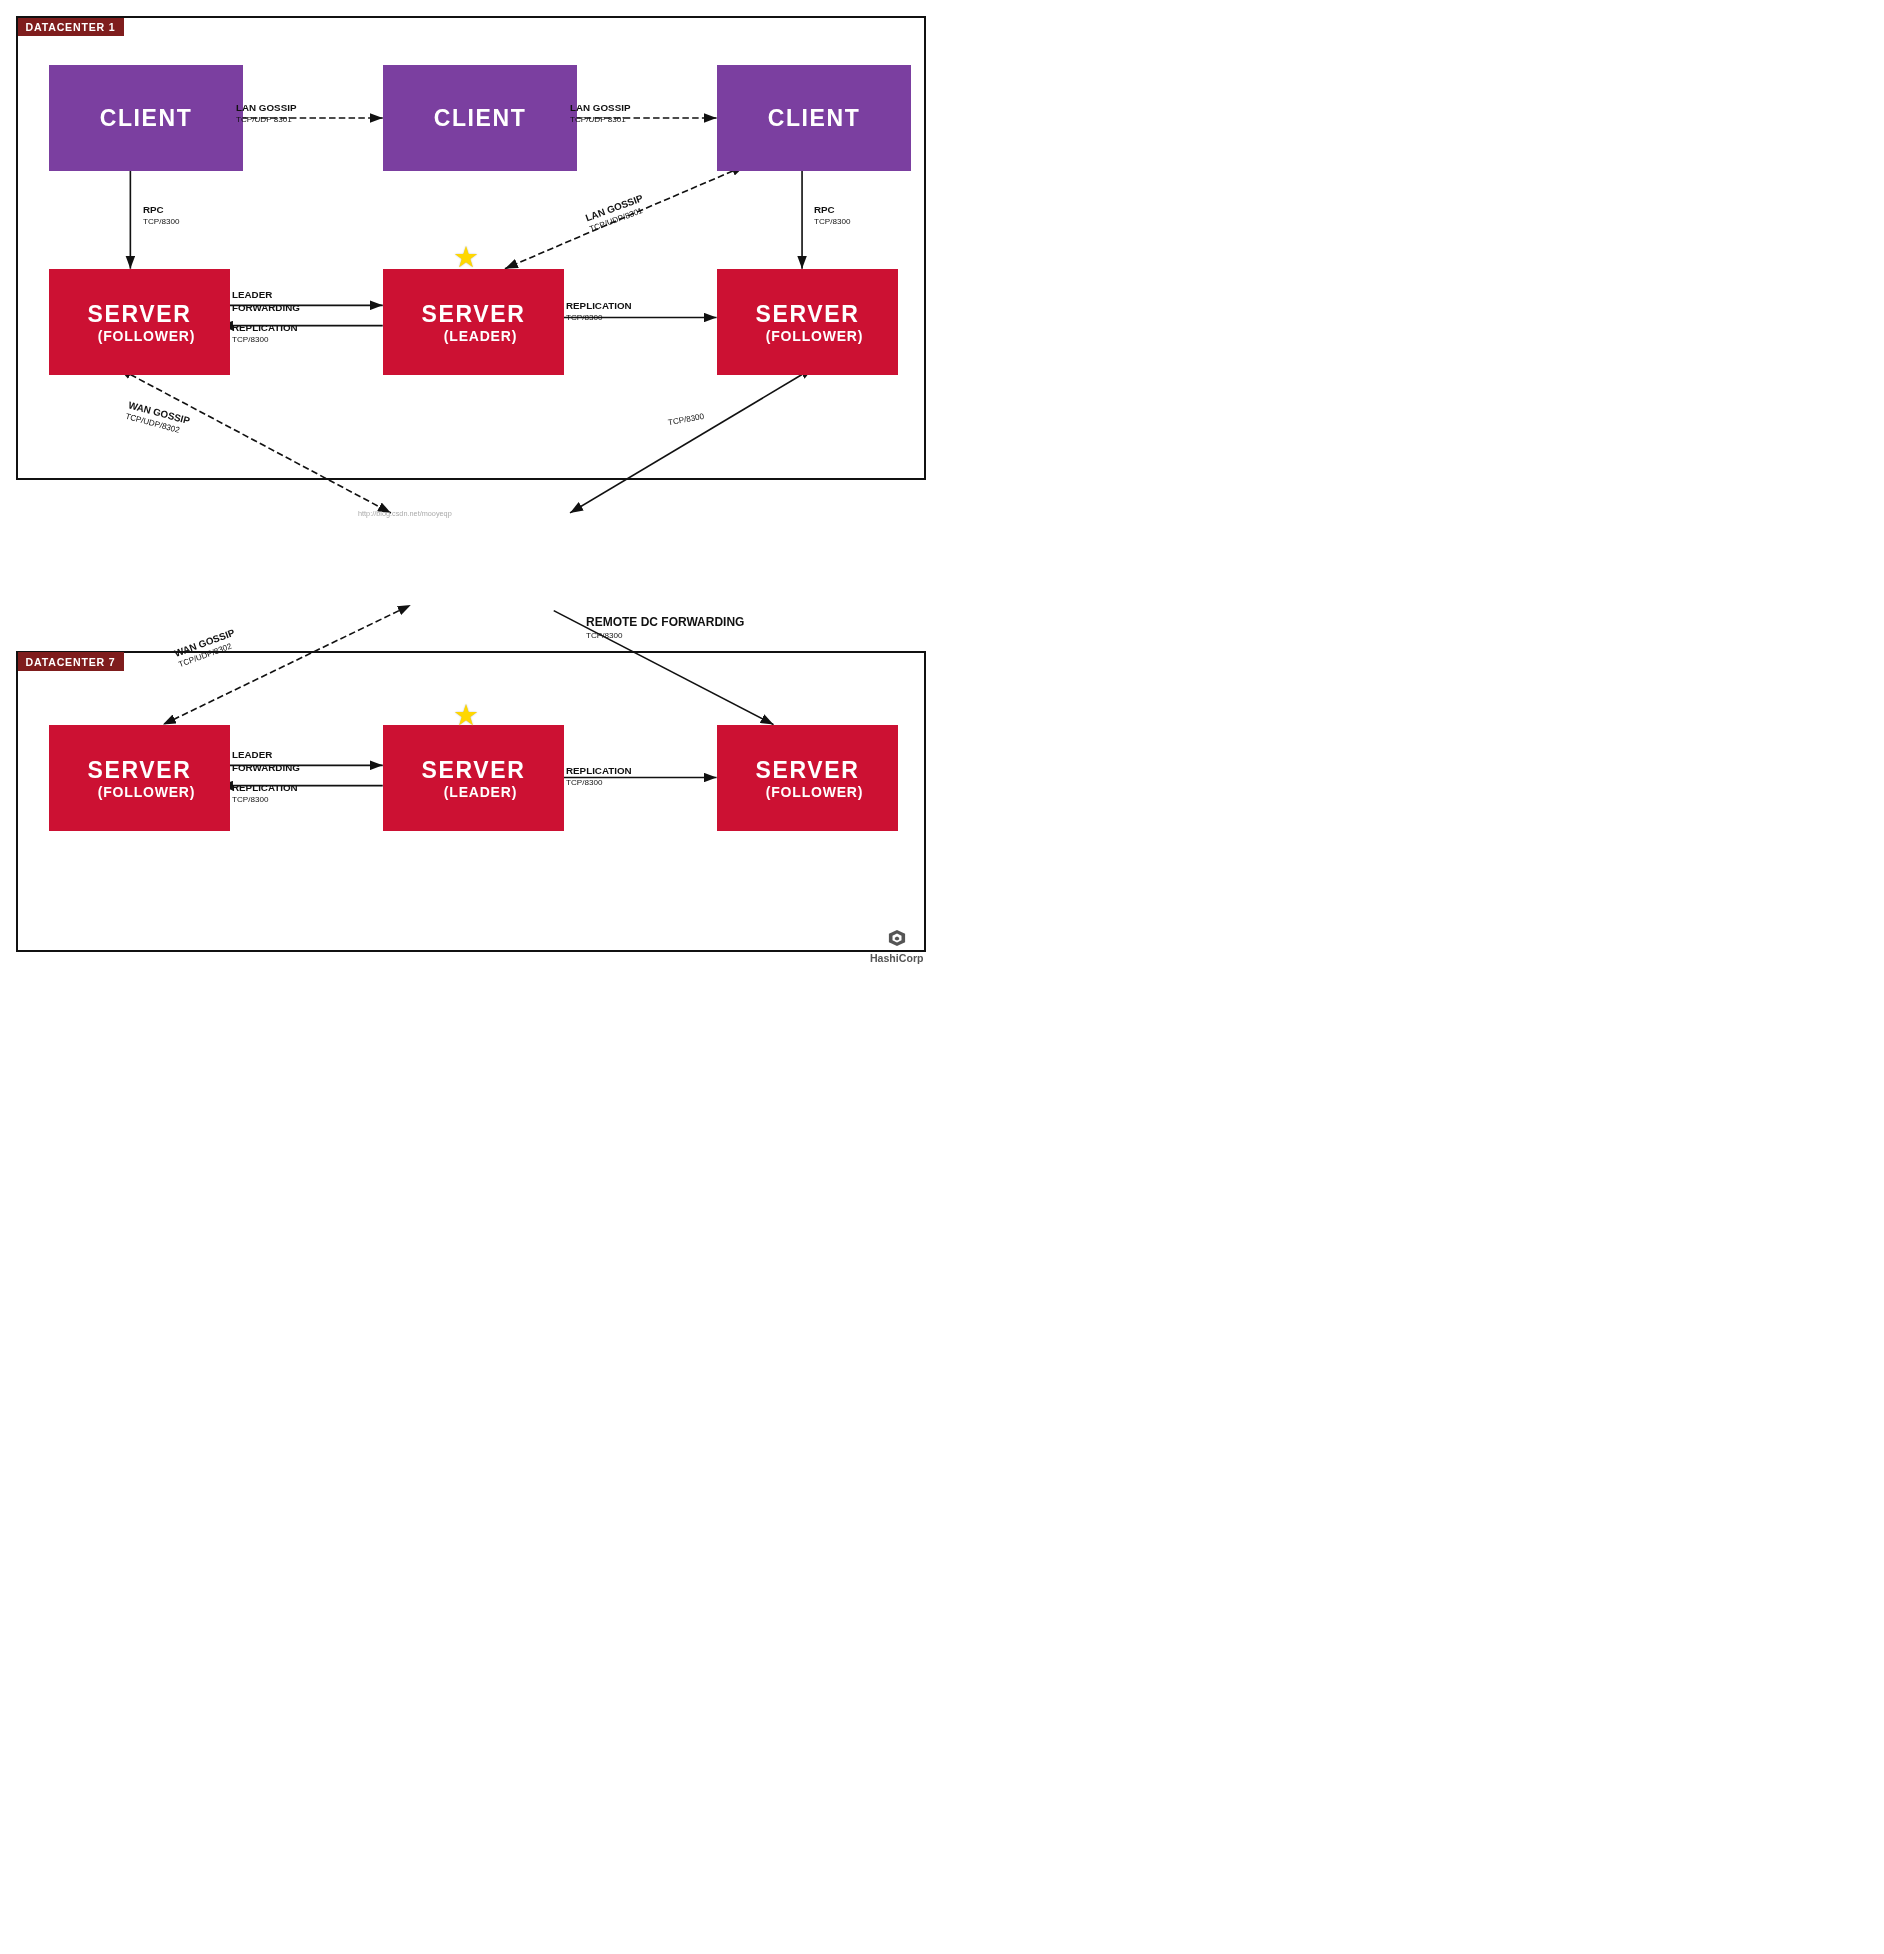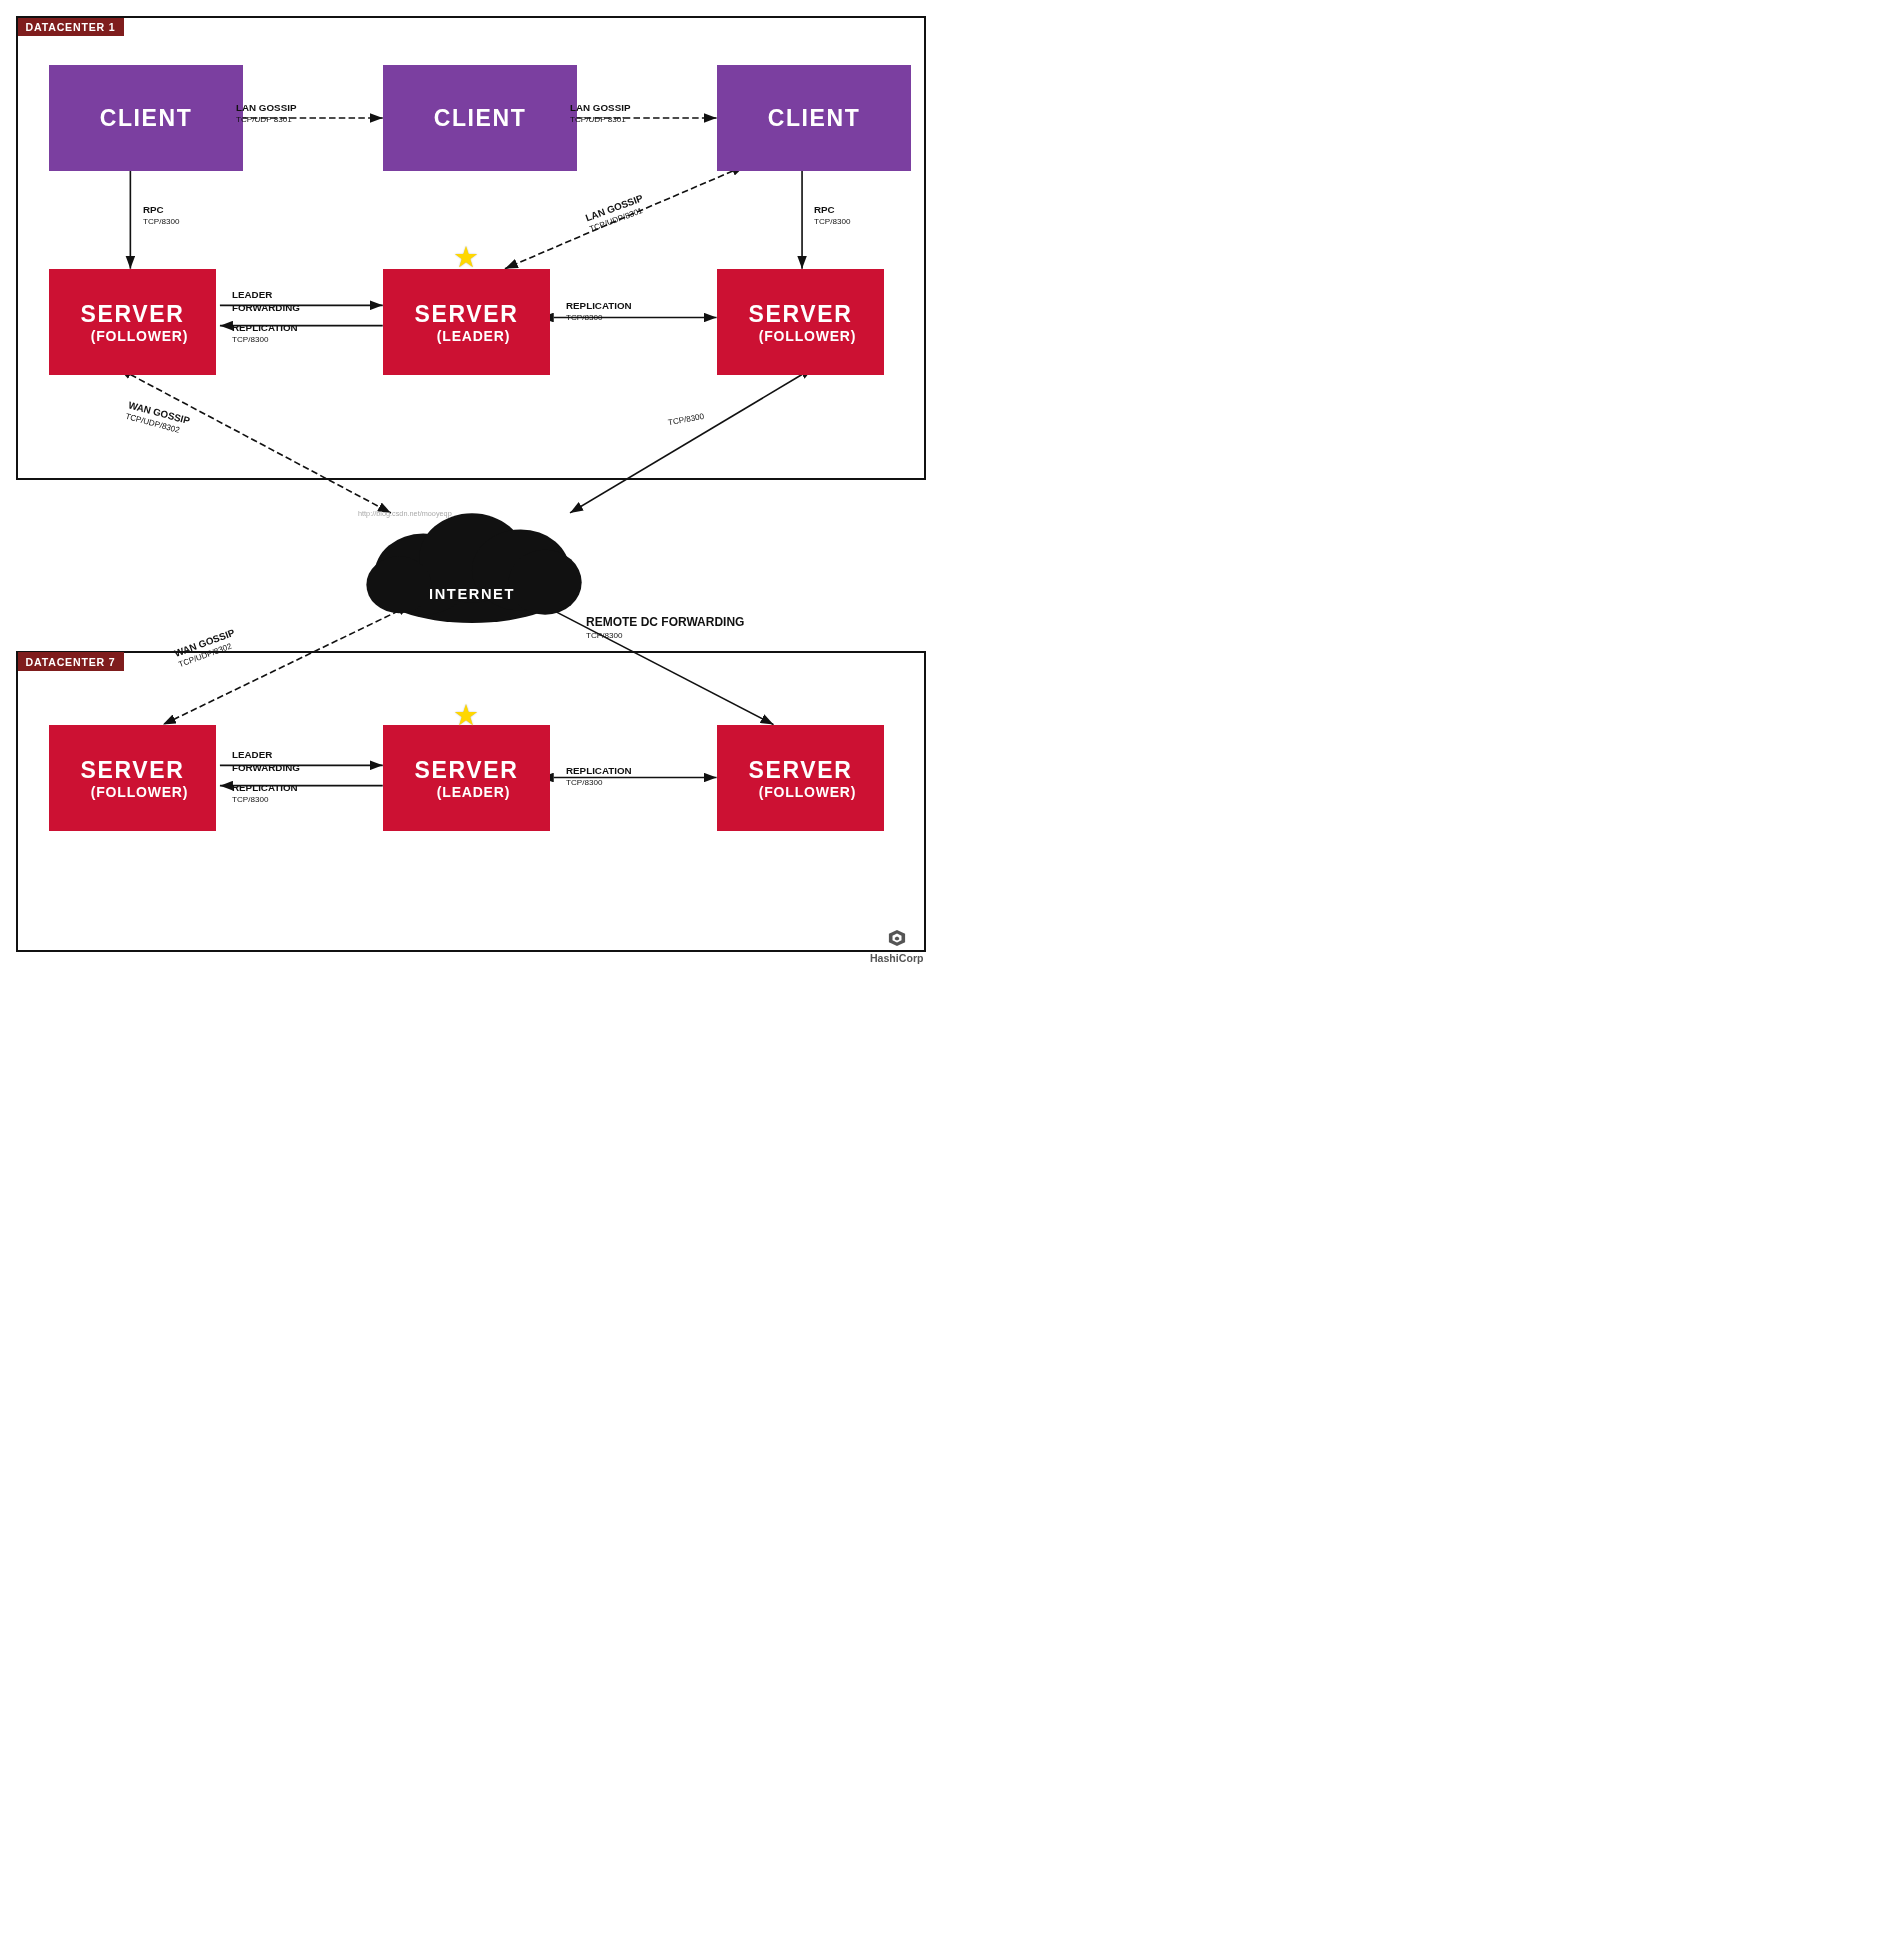--- a/index.html
+++ b/index.html
@@ -51,21 +51,21 @@
     
     .server-box {
       position: absolute;
       background: #CC1133;
       color: #fff;
       font-weight: 900;
       display: flex;
       flex-direction: column;
       align-items: center;
       justify-content: center;
-      width: 167px;
+      width: 181px;
       height: 106px;
     }
     .server-box .server-name {
       font-size: 23px;
       letter-spacing: 1.6px;
     }
     .server-box .server-role {
       font-size: 14px;
       letter-spacing: 0.8px;
       padding-left: 14px;
@@ -212,32 +212,20 @@
   </div>
 
   <div class="server-box" style="left:717px;top:725px;">
     <span class="server-name">SERVER</span>
     <span class="server-role">(FOLLOWER)</span>
   </div>
 
   <div class="star" style="left:453px;top:240px;">★</div>
   <div class="star" style="left:453px;top:698px;">★</div>
 
-  <div class="cloud" style="left:350px;top:497px;width:244px;height:130px;">
-    <svg width="244" height="130" viewBox="0 0 300 160">
-
-      <ellipse cx="150" cy="110" rx="120" ry="45" fill="#111"></ellipse>
-      <ellipse cx="90" cy="95" rx="60" ry="50" fill="#111"></ellipse>
-      <ellipse cx="150" cy="75" rx="65" ry="55" fill="#111"></ellipse>
-      <ellipse cx="210" cy="90" rx="60" ry="50" fill="#111"></ellipse>
-      <ellipse cx="240" cy="105" rx="45" ry="40" fill="#111"></ellipse>
-      <ellipse cx="60" cy="108" rx="40" ry="35" fill="#111"></ellipse>
-      <text x="150" y="125" text-anchor="middle" fill="white" font-size="18" font-weight="900" font-family="Arial Black, Arial" letter-spacing="2">INTERNET</text>
-    </svg>
-  </div>
 
   <div class="arrow-label" style="left:236px;top:102px;">
     <div style="font-weight:900;font-size:9.8px;">LAN GOSSIP</div>
     <div style="font-weight:400;font-size:8.1px;">TCP/UDP 8301</div>
   </div>
 
   <div class="arrow-label" style="left:570px;top:102px;">
     <div style="font-weight:900;font-size:9.8px;">LAN GOSSIP</div>
     <div style="font-weight:400;font-size:8.1px;">TCP/UDP 8301</div>
   </div>

